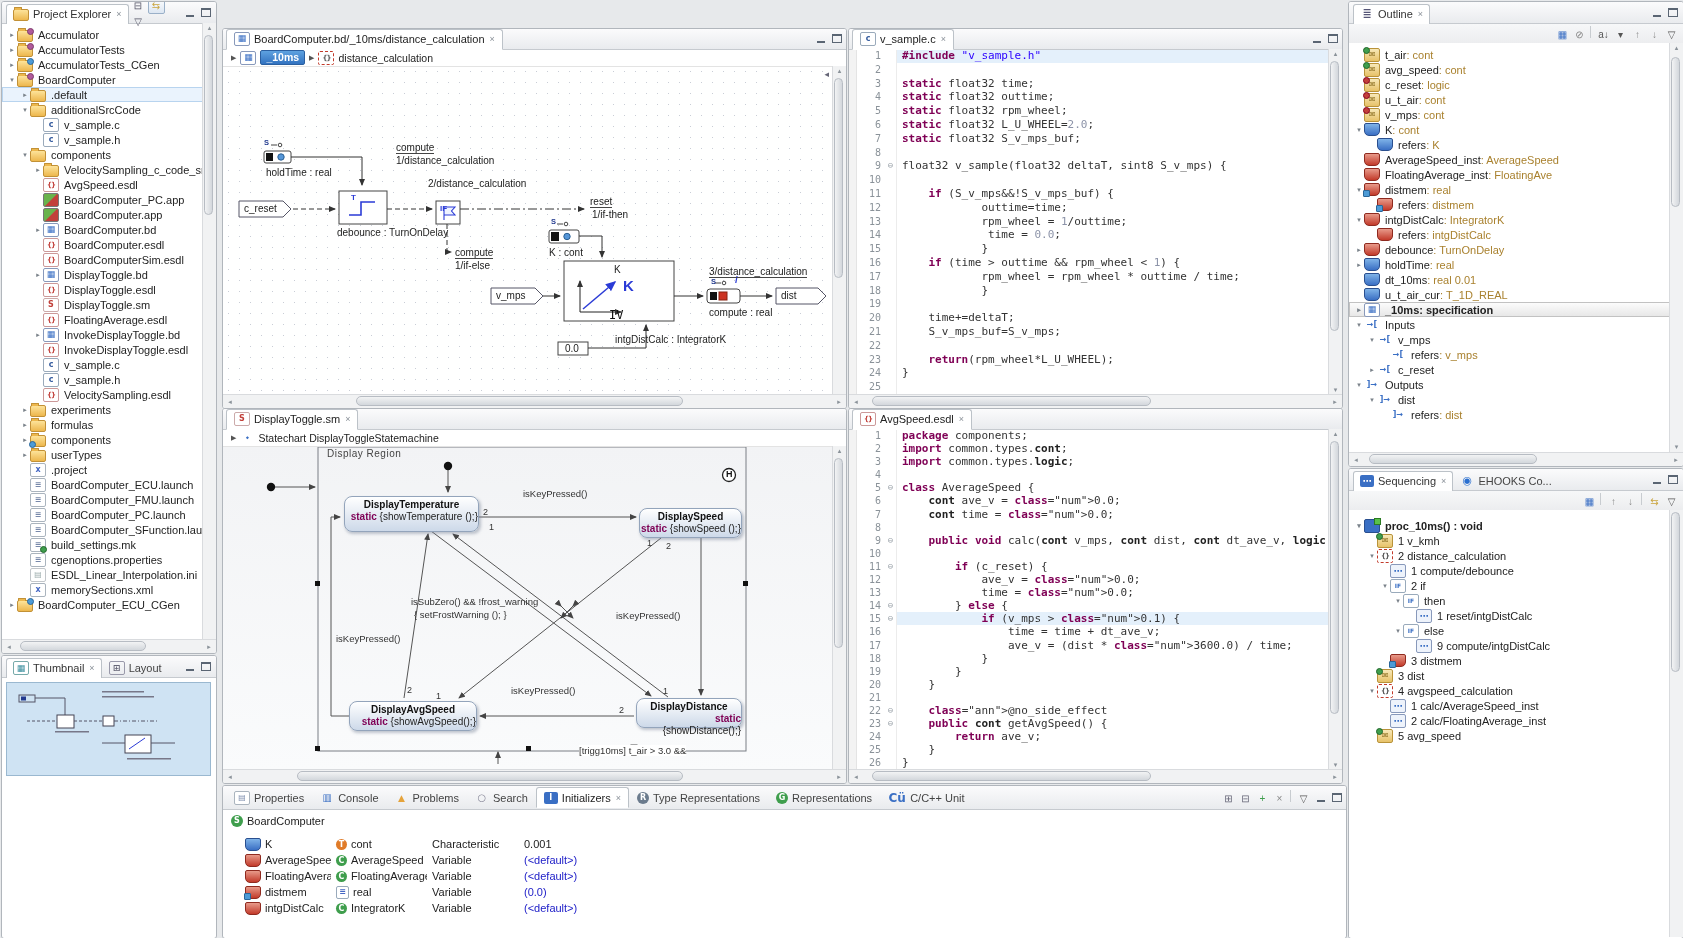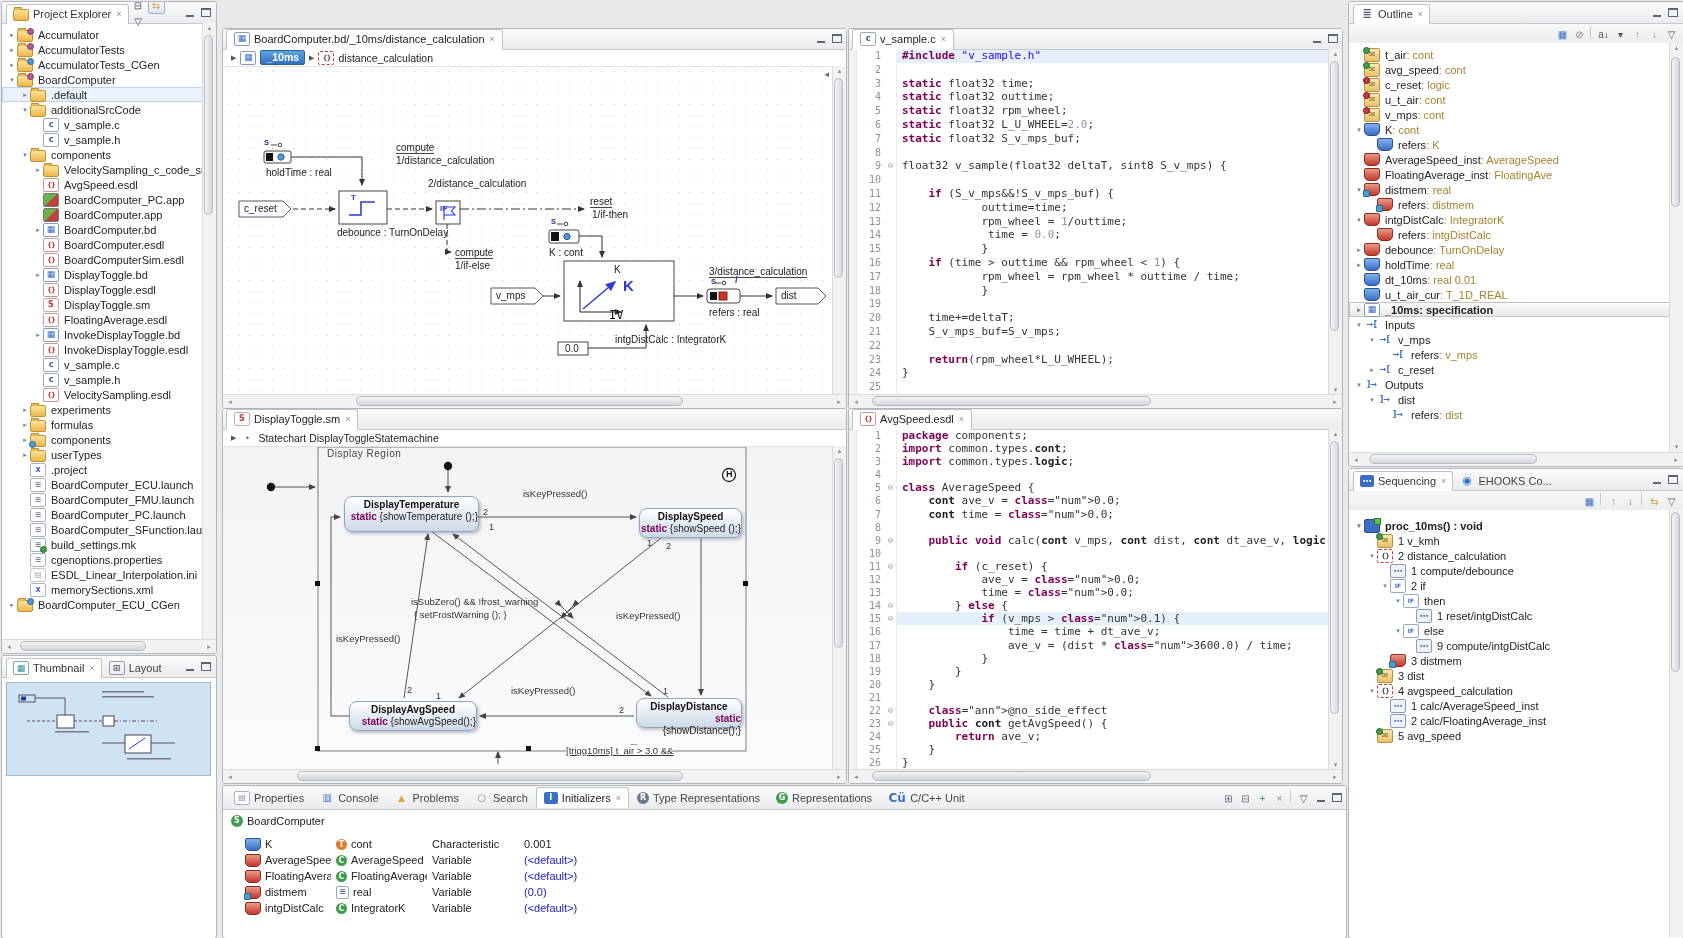--- a/index.html
+++ b/index.html
@@ -557,21 +557,21 @@
           <span class="dl l" style="left: 232px; top: 194px;">1/if-else</span>
           <span class="dl s" style="left: 328px; top: 151px;">S</span>
           <span class="dl l" style="left: 326px; top: 181px;">K : cont</span>
           <span class="dl l" style="left: 391px; top: 198px;">K</span>
           <span class="dl bigk" style="left: 400px; top: 211px;">K</span>
           <span class="dl iv" style="left: 386px; top: 242px;">IV</span>
           <span class="dl l" style="left: 273px; top: 224px;">v_mps</span>
           <span class="dl lu" style="left: 486px; top: 200px;">3/distance_calculation</span>
           <span class="dl s" style="left: 488px; top: 211px;">S</span>
           <span class="dl bi" style="left: 512px; top: 209px;">i</span>
-          <span class="dl l" style="left: 486px; top: 241px;">refers : real</span>
+          <span class="dl l" style="left: 486px; top: 241px;">compute : real</span>
           <span class="dl l" style="left: 558px; top: 224px;">dist</span>
           <span class="dl l" style="left: 342px; top: 277px;">0.0</span>
           <span class="dl l" style="left: 392px; top: 268px;">intgDistCalc : IntegratorK</span>
           <span class="dl bt" style="left: 128px; top: 127px;">T</span>
           <span class="dl bt" style="left: 217px; top: 138px;">IF</span>
         </div>
       <span class="flyout" style="right:4px;top:3px">◂</span>
     </div>
     <div class="vs" style="right:0;top:37px;bottom:13px">
       <div class="sa" style="top:1px">▴</div>
@@ -692,21 +692,21 @@
           <span class="dl tr2" style="left: 191px; top: 163px;">{ setFrostWarning (); }</span>
           <span class="dl tr2" style="left: 113px; top: 187px;">isKeyPressed()</span>
           <span class="dl tr2" style="left: 393px; top: 164px;">isKeyPressed()</span>
           <span class="dl tr2" style="left: 288px; top: 239px;">isKeyPressed()</span>
           <span class="dl tn" style="left: 184px; top: 239px;">2</span>
           <span class="dl tn" style="left: 213px; top: 245px;">1</span>
           <span class="dl tn" style="left: 440px; top: 240px;">1</span>
           <span class="dl tn" style="left: 396px; top: 259px;">2</span>
           <span class="dl tn" style="left: 424px; top: 92px;">1</span>
           <span class="dl tn" style="left: 443px; top: 95px;">2</span>
-          <span class="dl tg" style="left: 343px; top: 299px; text-decoration: underline;">[trigg10ms] t_air &gt; 3.0 &amp;&amp;</span>
+          <span class="dl tg" style="left: 356px; top: 299px;">[trigg10ms] t_air &gt; 3.0 &amp;&amp;</span>
           <div class="state" style="left: 121px; top: 50px; width: 135px; height: 36px;">
             <div class="st-t">DisplayTemperature</div>
             <div class="st-a"><span class="kw">static </span>{showTemperature ();}</div>
           </div>
           <div class="state" style="left: 416px; top: 62px; width: 103px; height: 30px;">
             <div class="st-t">DisplaySpeed</div>
             <div class="st-a"><span class="kw">static </span>{showSpeed ();}</div>
           </div>
           <div class="state" style="left: 126px; top: 255px; width: 128px; height: 30px;">
             <div class="st-t">DisplayAvgSpeed</div>

